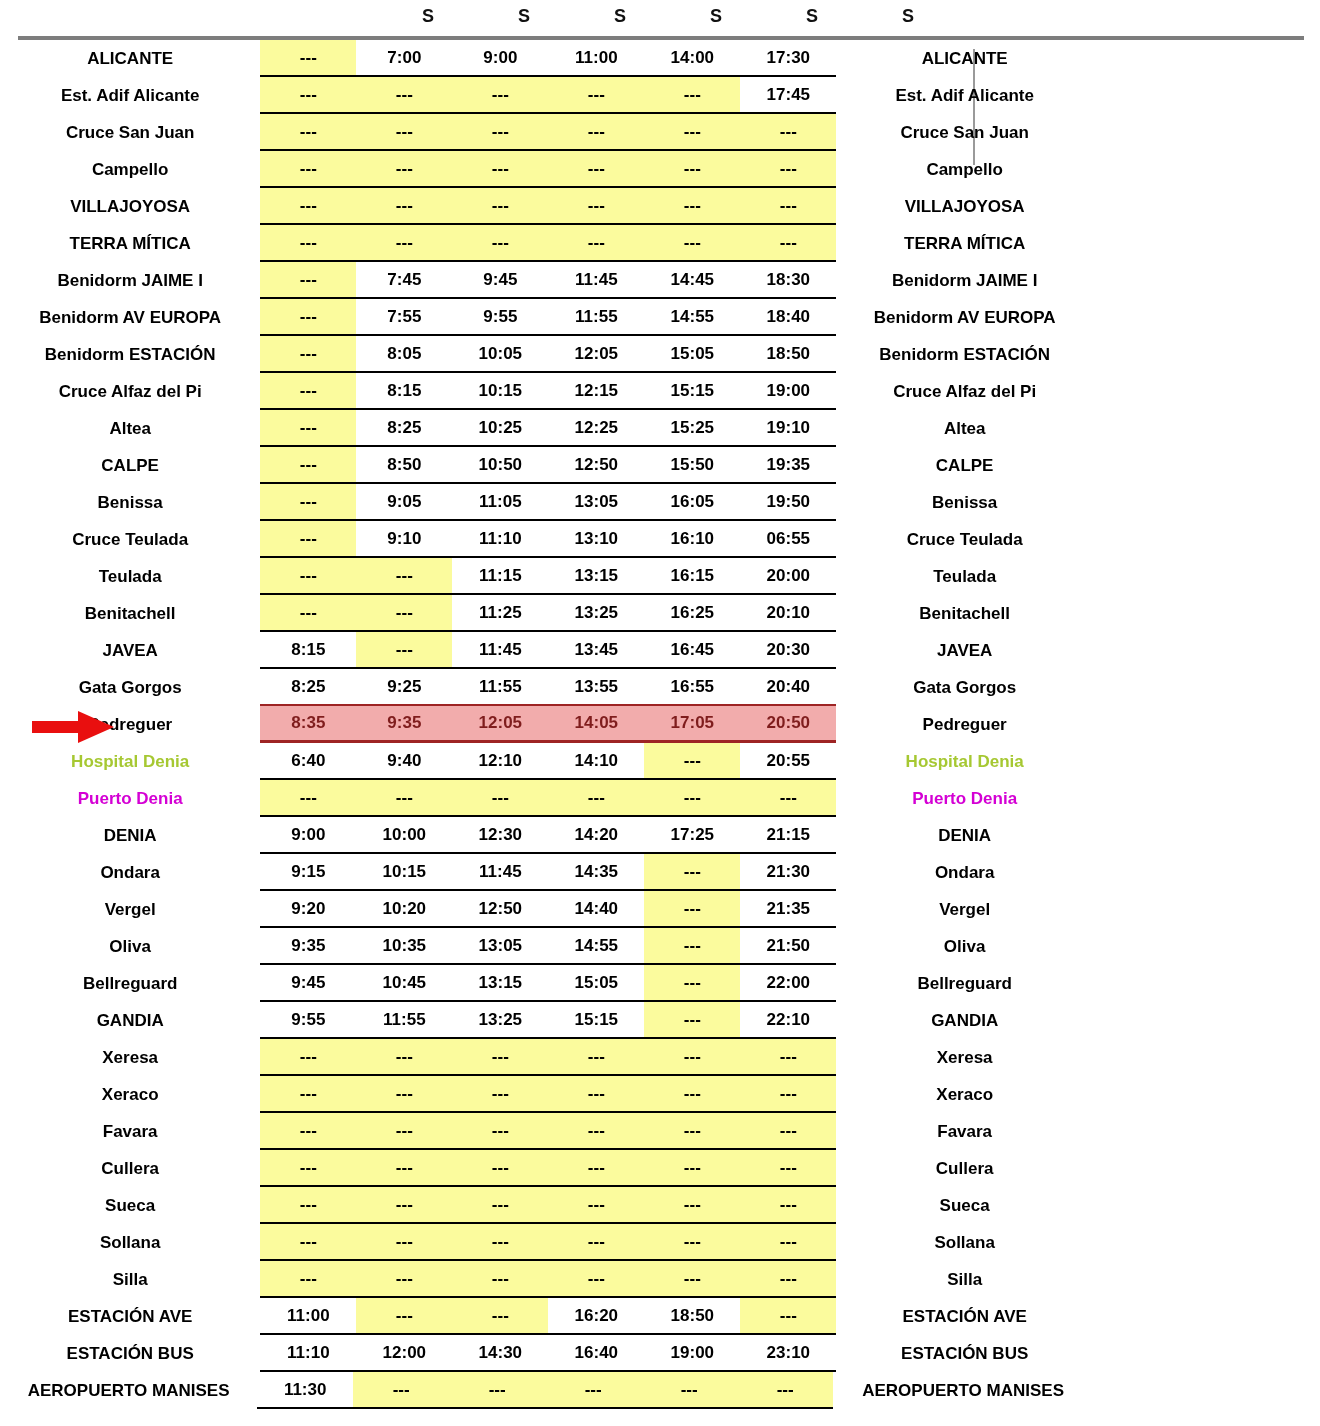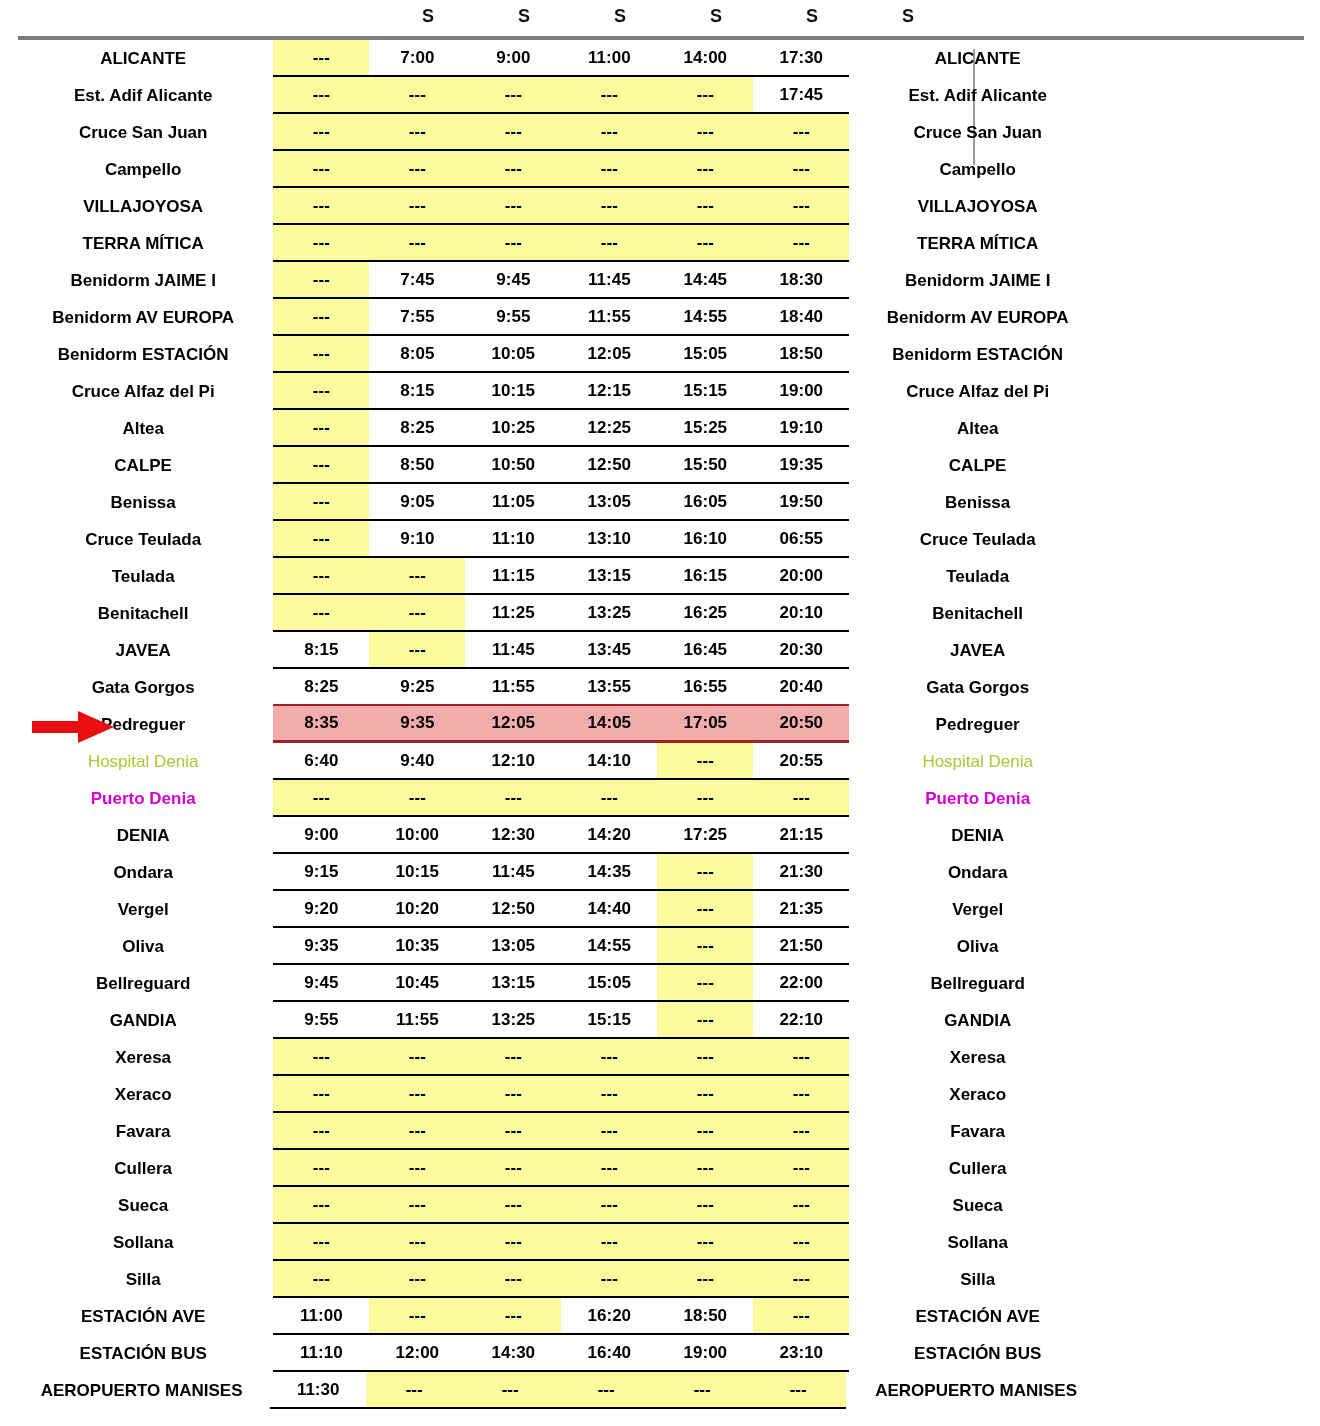--- a/index.html
+++ b/index.html
@@ -11,39 +11,39 @@
     overflow:hidden;
   }
   
   .header-row{position:absolute;left:380px;top:6px;width:576px;display:flex;}
   .scode{width:96px;text-align:center;font-weight:bold;font-size:18px;color:#111;}
   
   .topline{position:absolute;left:18px;top:36px;width:1286px;height:4px;background:#7d7d7d;}
   
   .vline{position:absolute;left:973px;top:49px;width:2px;height:116px;background:#9a9a9a;}
   
-  .rows{position:absolute;left:13px;top:40px;width:1064px;}
+  .rows{position:absolute;left:0;top:40px;width:1064px;}
   .row{display:flex;height:37px;}
   .label{display:flex;align-items:center;justify-content:center;font-size:17px;color:#000;white-space:nowrap;}
   .label.left{width:380px;}
   .label.right{width:290px;margin-left:29px;}
   .label.major{font-weight:bold;}
   .label.minor{font-weight:bold;}
-  .label.hospital{font-weight:normal;text-align:center;}
+  .label.hospital{font-weight:bold;text-align:center;}
   .label.puerto{font-weight:bold;text-align:center;}
   .cells{width:576px;display:flex;}
   .cell{
     width:96px;display:flex;align-items:center;justify-content:center;
     border-bottom:2px solid #000;
     font-weight:bold;font-size:17px;color:#000;
     box-sizing:border-box;
   }
   .cell.yl{background:#FBFB9D;}
   .row.prepink .cell{border-bottom:2px solid #9E2424;}
-  .row.pink .cell{background:#F2ACAC;color:#000000;border-bottom:3px solid #9E2424;}
+  .row.pink .cell{background:#F2ACAC;color:#7f1d1d;border-bottom:3px solid #9E2424;}
   .arrow{position:absolute;left:32px;top:709px;width:84px;height:36px;}
 </style>
 </head>
 <body>
 
 <div class="sheet">
   <div class="header-row" id="header-row">
       <span class="scode">S</span>
       <span class="scode">S</span>
       <span class="scode">S</span>

